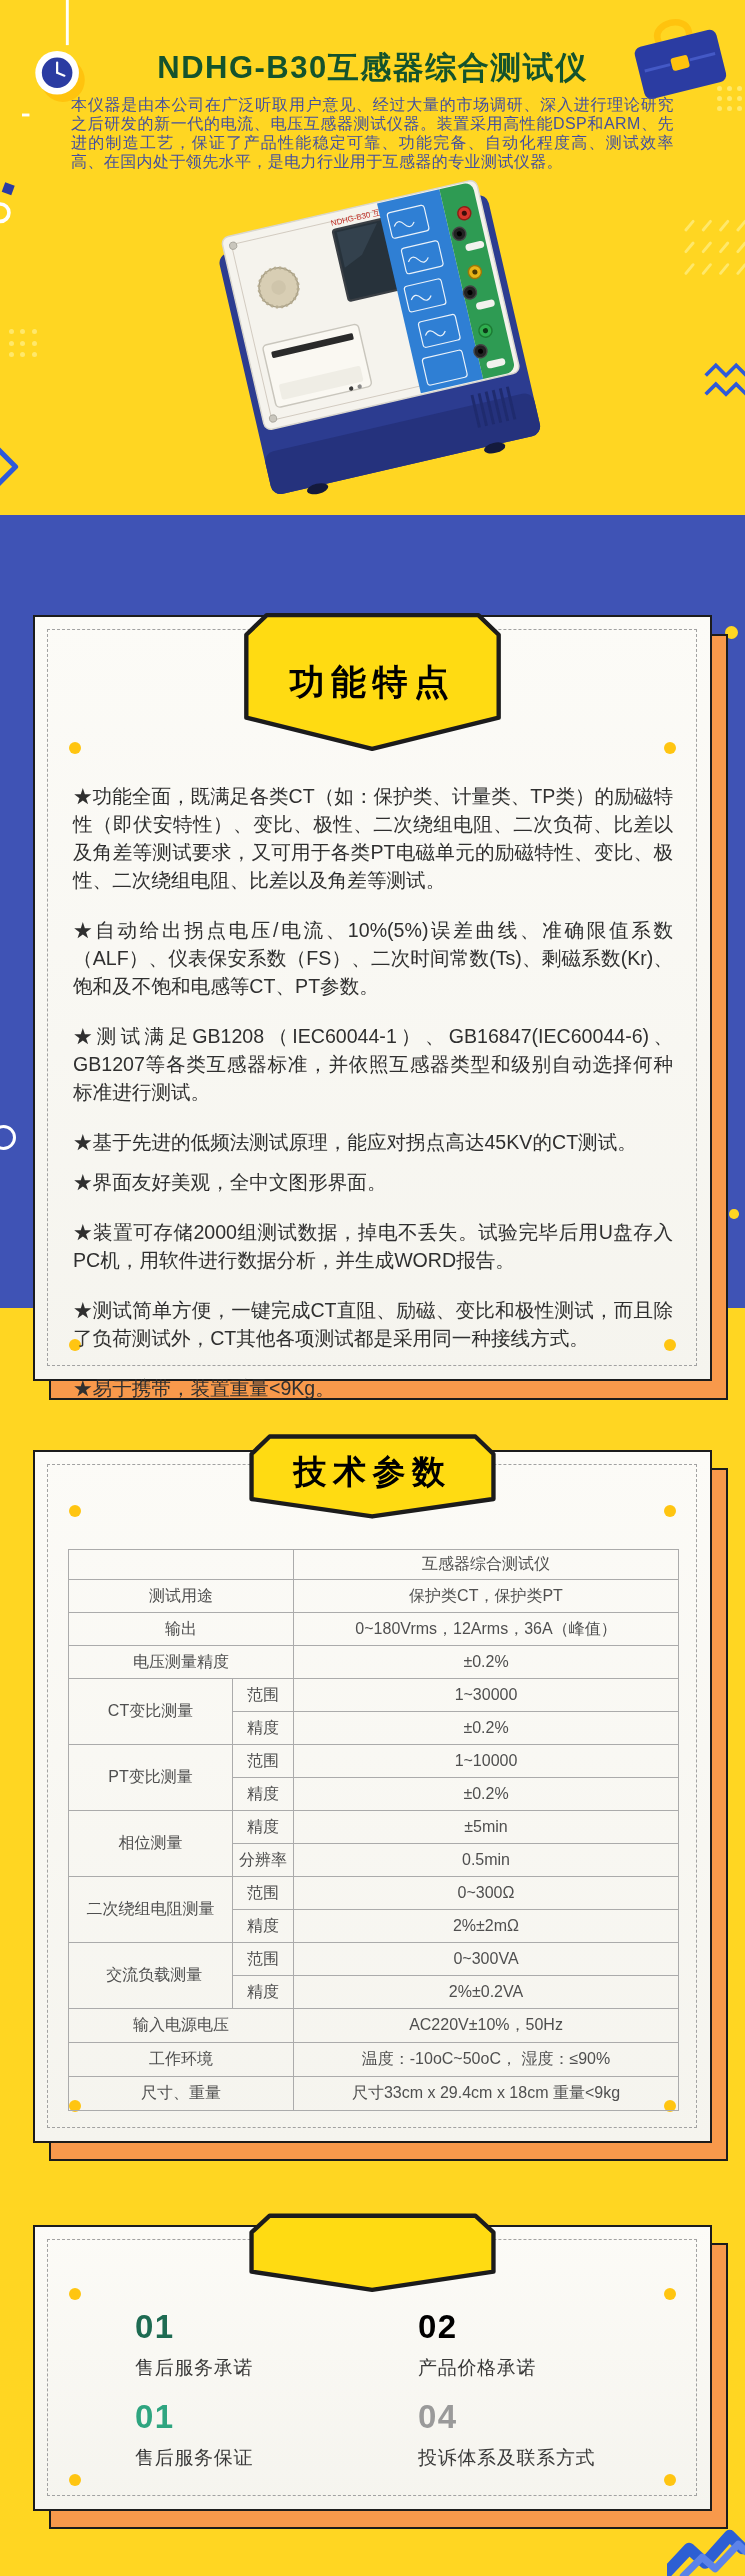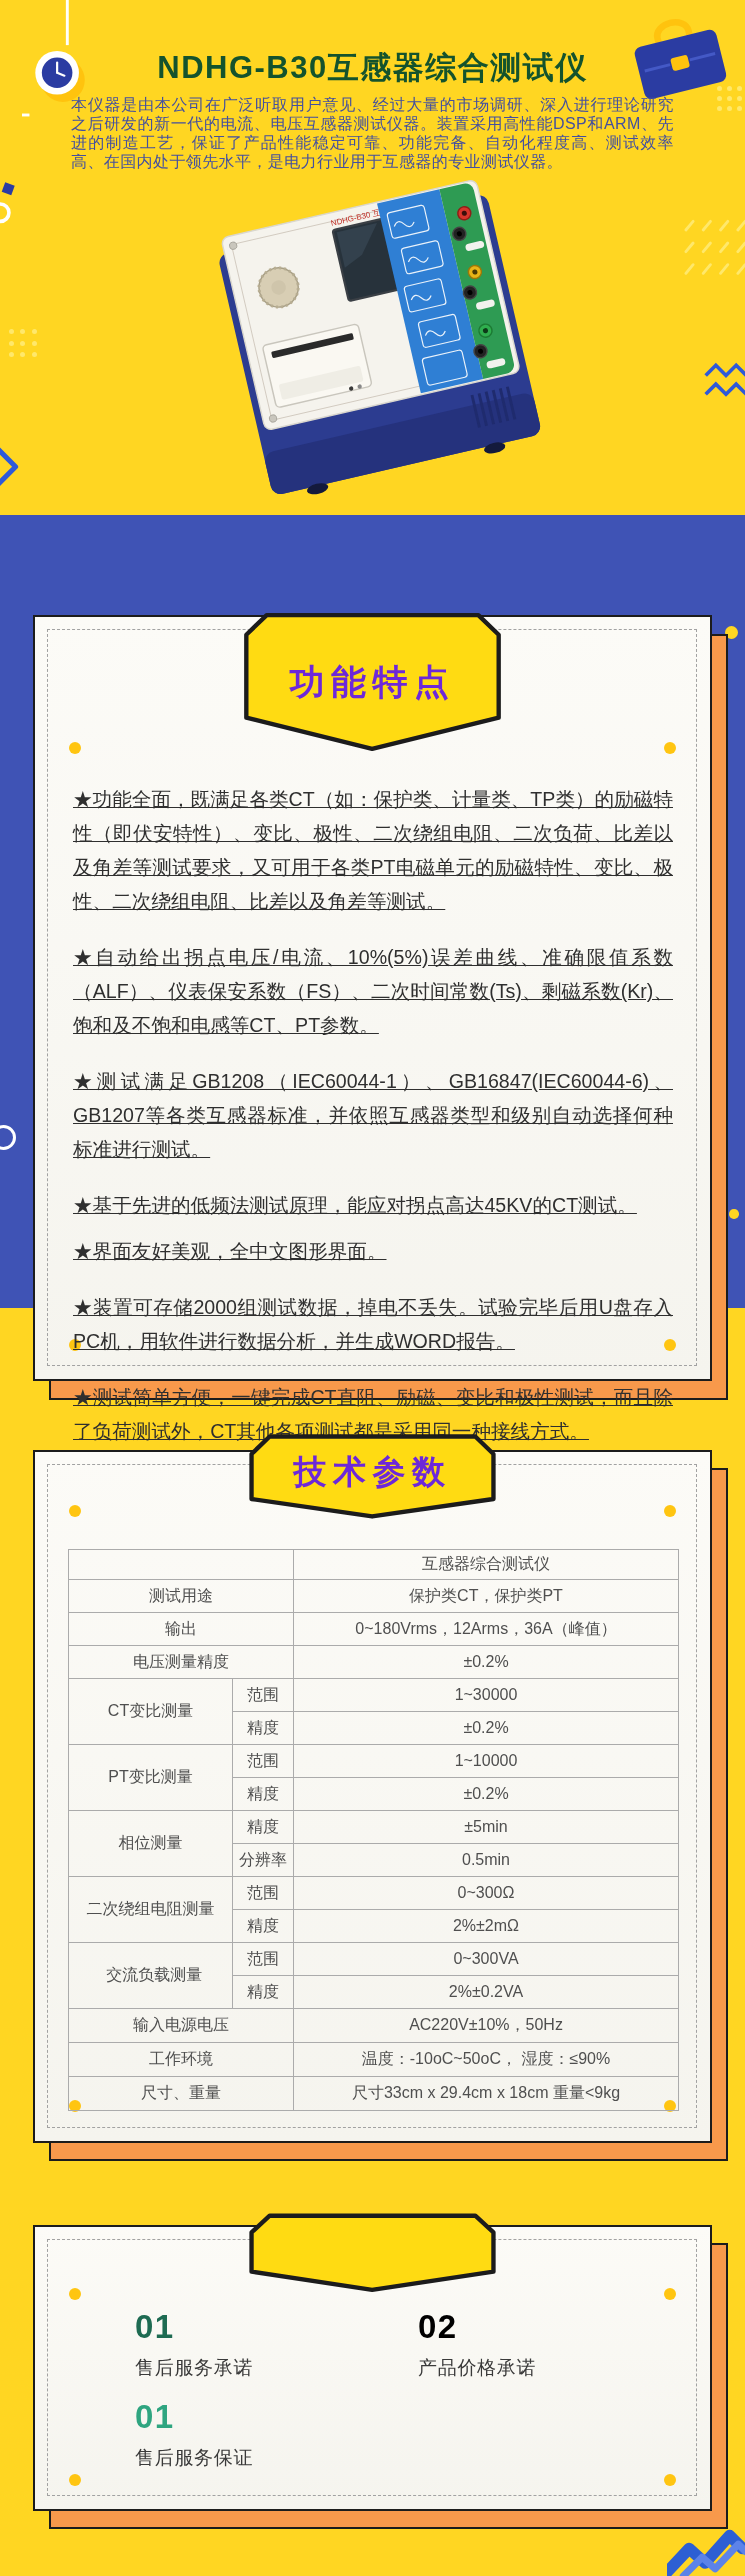--- a/index.html
+++ b/index.html
@@ -11,24 +11,24 @@
     color:#14532d;letter-spacing:1.5px;}
   .intro{left:71px;top:95px;width:603px;font-size:16px;line-height:19px;color:#44509F;
     text-align:justify;letter-spacing:0.4px;}
   
   .blue-band{left:0;top:515px;width:745px;height:793px;background:#3F53B5;}
   
   .card-shadow{background:#F8994B;border:2.2px solid #1C1C1C;box-sizing:border-box;}
   .card{background:linear-gradient(180deg,#FCFBF7,#F5F4EE);border:2.2px solid #1C1C1C;box-sizing:border-box;}
   .dashed{border:1.5px dashed #A2A2A2;box-sizing:border-box;}
   .corner-dot{width:12.4px;height:12.4px;border-radius:50%;background:#FFC511;}
-  .banner-text{width:100%;text-align:center;font-weight:bold;color:#6d28d9;letter-spacing:6.5px;}
-  
-  .features{left:73px;top:782px;width:600px;color:#2F2F2F;font-size:19.6px;line-height:34px;
-    text-align:justify;text-decoration:underline;}
+  .banner-text{width:100%;text-align:center;font-weight:bold;color:#000000;letter-spacing:6.5px;}
+  
+  .features{left:73px;top:782px;width:600px;color:#2F2F2F;font-size:19.6px;line-height:28px;
+    text-align:justify;}
   .features p{margin:0 0 22px 0;}
   .features p.tight{margin-bottom:12px;}
   
   table.specs{position:absolute;left:68px;top:1549px;width:610px;border-collapse:collapse;
     table-layout:fixed;font-size:16px;color:#4F4F4F;}
   table.specs td{border:0.7px solid #ABABAB;text-align:center;vertical-align:middle;padding:0 4.4px;
     overflow:hidden;white-space:nowrap;}
   table.specs tr.hrow td{height:29px;}
   table.specs tr.srow td{height:32px;}
   table.specs tr.grow td{height:32px;}
@@ -332,20 +332,24 @@
     <div class="svc-label">售后服务承诺</div>
   </div>
   <div class="abs" style="left:418px;top:2308px;">
     <div class="svc-num" style="color:#000000;">02</div>
     <div class="svc-label">产品价格承诺</div>
   </div>
   <div class="abs" style="left:135px;top:2398px;">
     <div class="svc-num" style="color:#2FA580;">01</div>
     <div class="svc-label">售后服务保证</div>
   </div>
+  <div class="abs" style="left:418px;top:2398px;">
+    <div class="svc-num" style="color:#9A9A9A;">04</div>
+    <div class="svc-label">投诉体系及联系方式</div>
+  </div>
 
   <svg class="abs" style="left:667px;top:2524px;" width="79" height="52" viewBox="0 0 108 72">
     <polyline points="0,66 30,34 52,54 86,16 104,34" fill="none" stroke="#2D5FD3" stroke-width="16" stroke-linejoin="round" stroke-linecap="round"></polyline>
     <polyline points="22,72 48,46 66,62 98,28 108,38" fill="none" stroke="#5C83E8" stroke-width="10" stroke-linejoin="round" stroke-linecap="round"></polyline>
   </svg>
 
 </div>
 
 
 </body></html>

